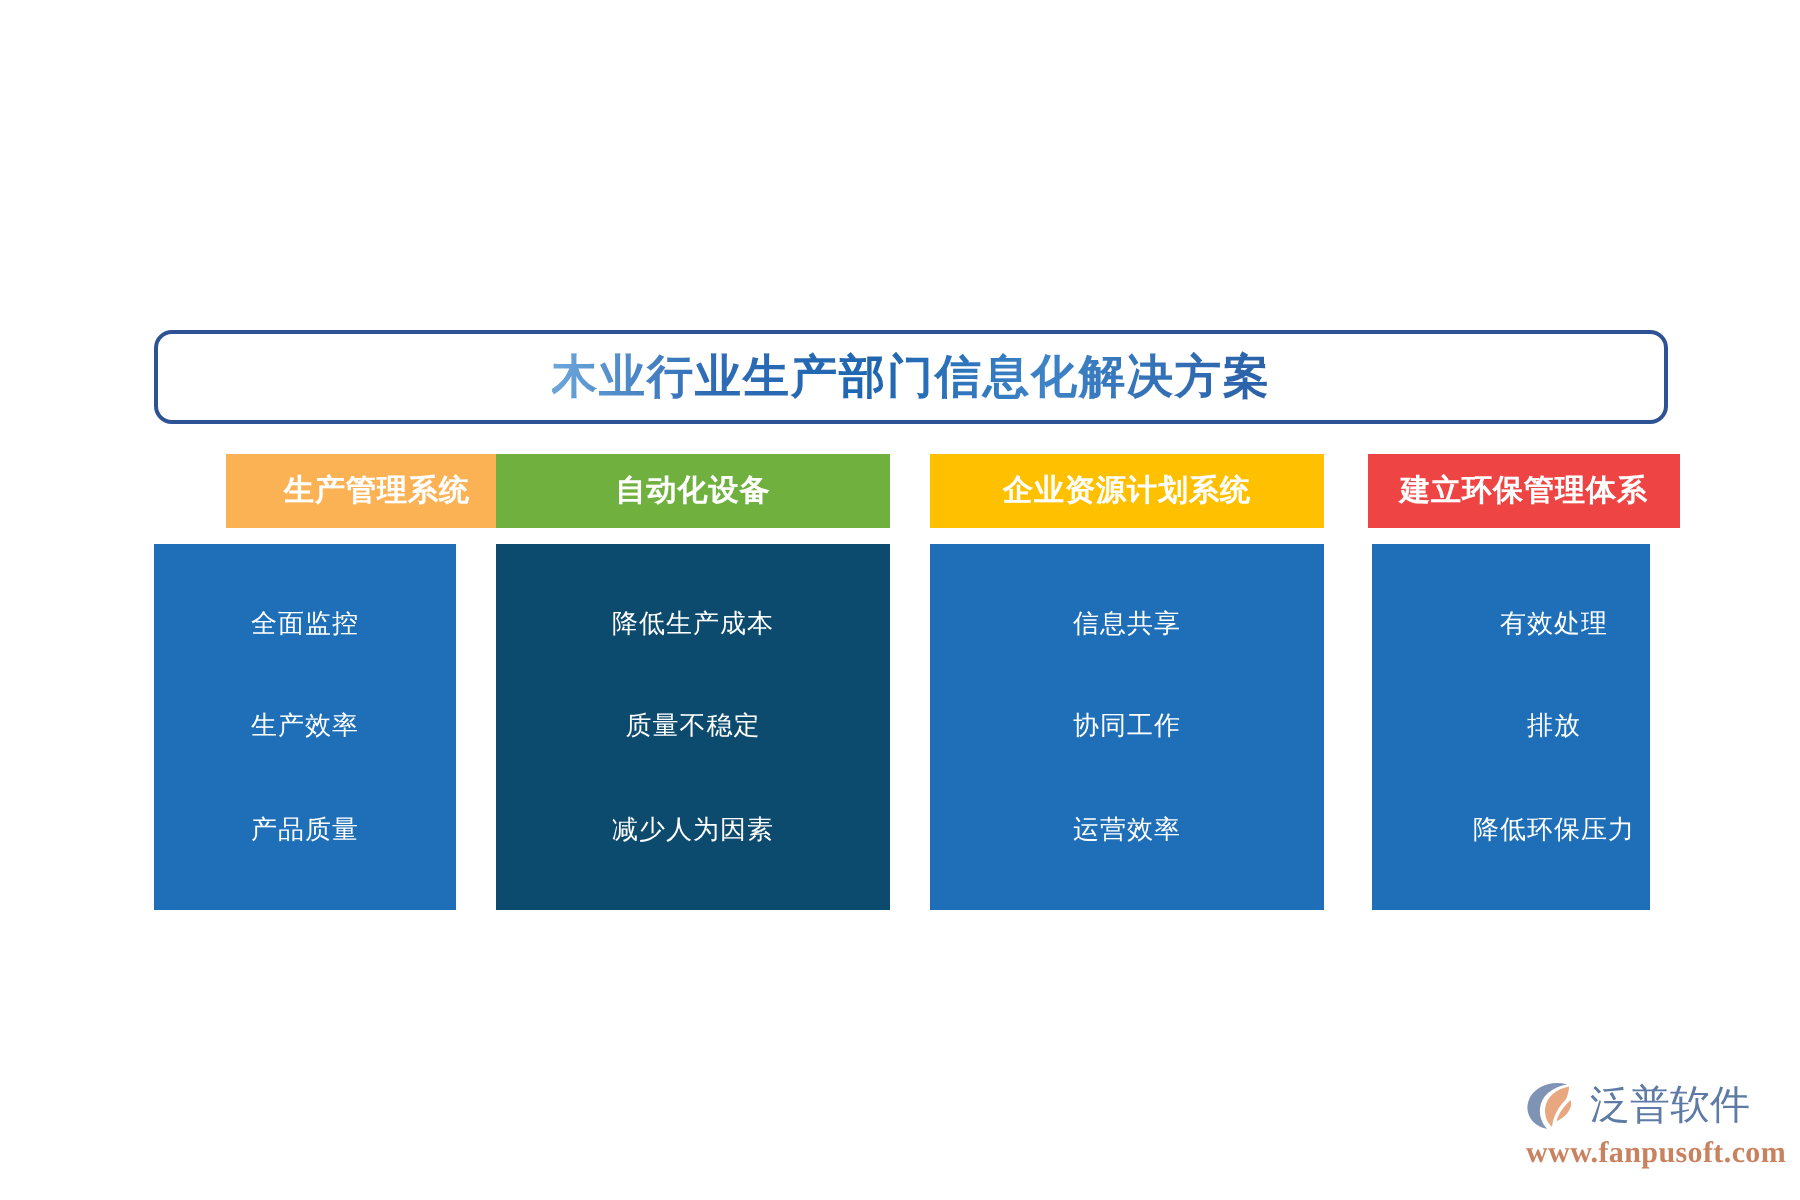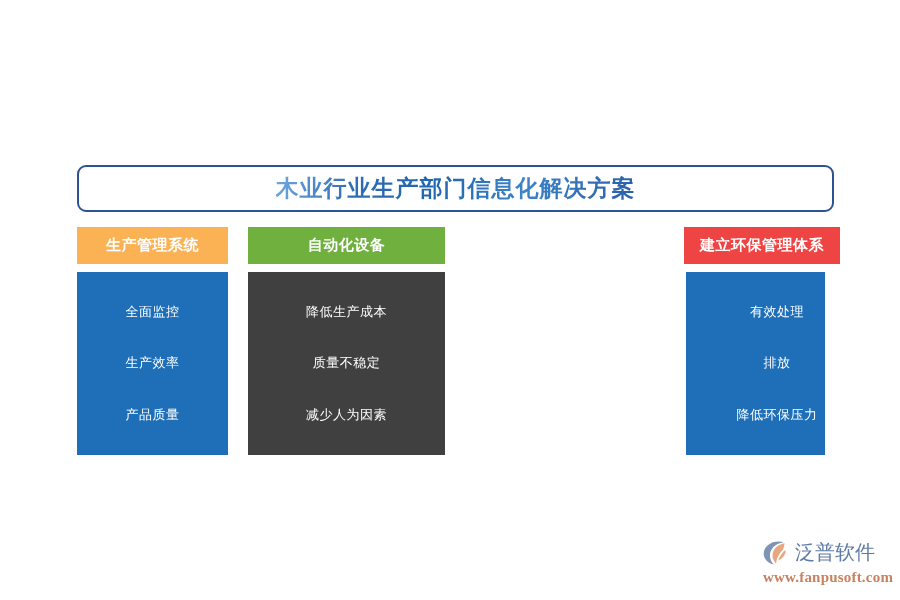--- a/index.html
+++ b/index.html
@@ -152,37 +152,45 @@
 
 <div id="canvas">
 
   <div class="title-box" style="border-color: rgb(46, 83, 149);">
     <span class="title-text">木业行业生产部门信息化解决方案</span>
   </div>
 
   <div class="columns">
 
     <div class="column" id="col-0">
-      <div class="col-header" style="background: rgb(251, 178, 84);">生产管理系统</div>
+      <div class="col-header" style="background: rgb(251, 178, 84); margin-left: 36px;">生产管理系统</div>
       <div class="col-body" style="background: rgb(31, 111, 184);">
         <div class="col-item">全面监控</div>
         <div class="col-item">生产效率</div>
         <div class="col-item">产品质量</div>
       </div>
     </div>
 
     <div class="column" id="col-1">
       <div class="col-header" style="background: rgb(111, 176, 63);">自动化设备</div>
-      <div class="col-body" style="background: #404040;">
+      <div class="col-body" style="background: #0c4a6e;">
         <div class="col-item">降低生产成本</div>
         <div class="col-item">质量不稳定</div>
         <div class="col-item">减少人为因素</div>
       </div>
     </div>
 
+    <div class="column" id="col-2">
+      <div class="col-header" style="background: rgb(255, 192, 0);">企业资源计划系统</div>
+      <div class="col-body" style="background: rgb(31, 111, 184);">
+        <div class="col-item">信息共享</div>
+        <div class="col-item">协同工作</div>
+        <div class="col-item">运营效率</div>
+      </div>
+    </div>
 
     <div class="column" id="col-3">
       <div class="col-header" style="background: #ef4444;">建立环保管理体系</div>
       <div class="col-body" style="background: rgb(31, 111, 184); padding-left: 47px;">
         <div class="col-item">有效处理</div>
         <div class="col-item">排放</div>
         <div class="col-item">降低环保压力</div>
       </div>
     </div>
 

